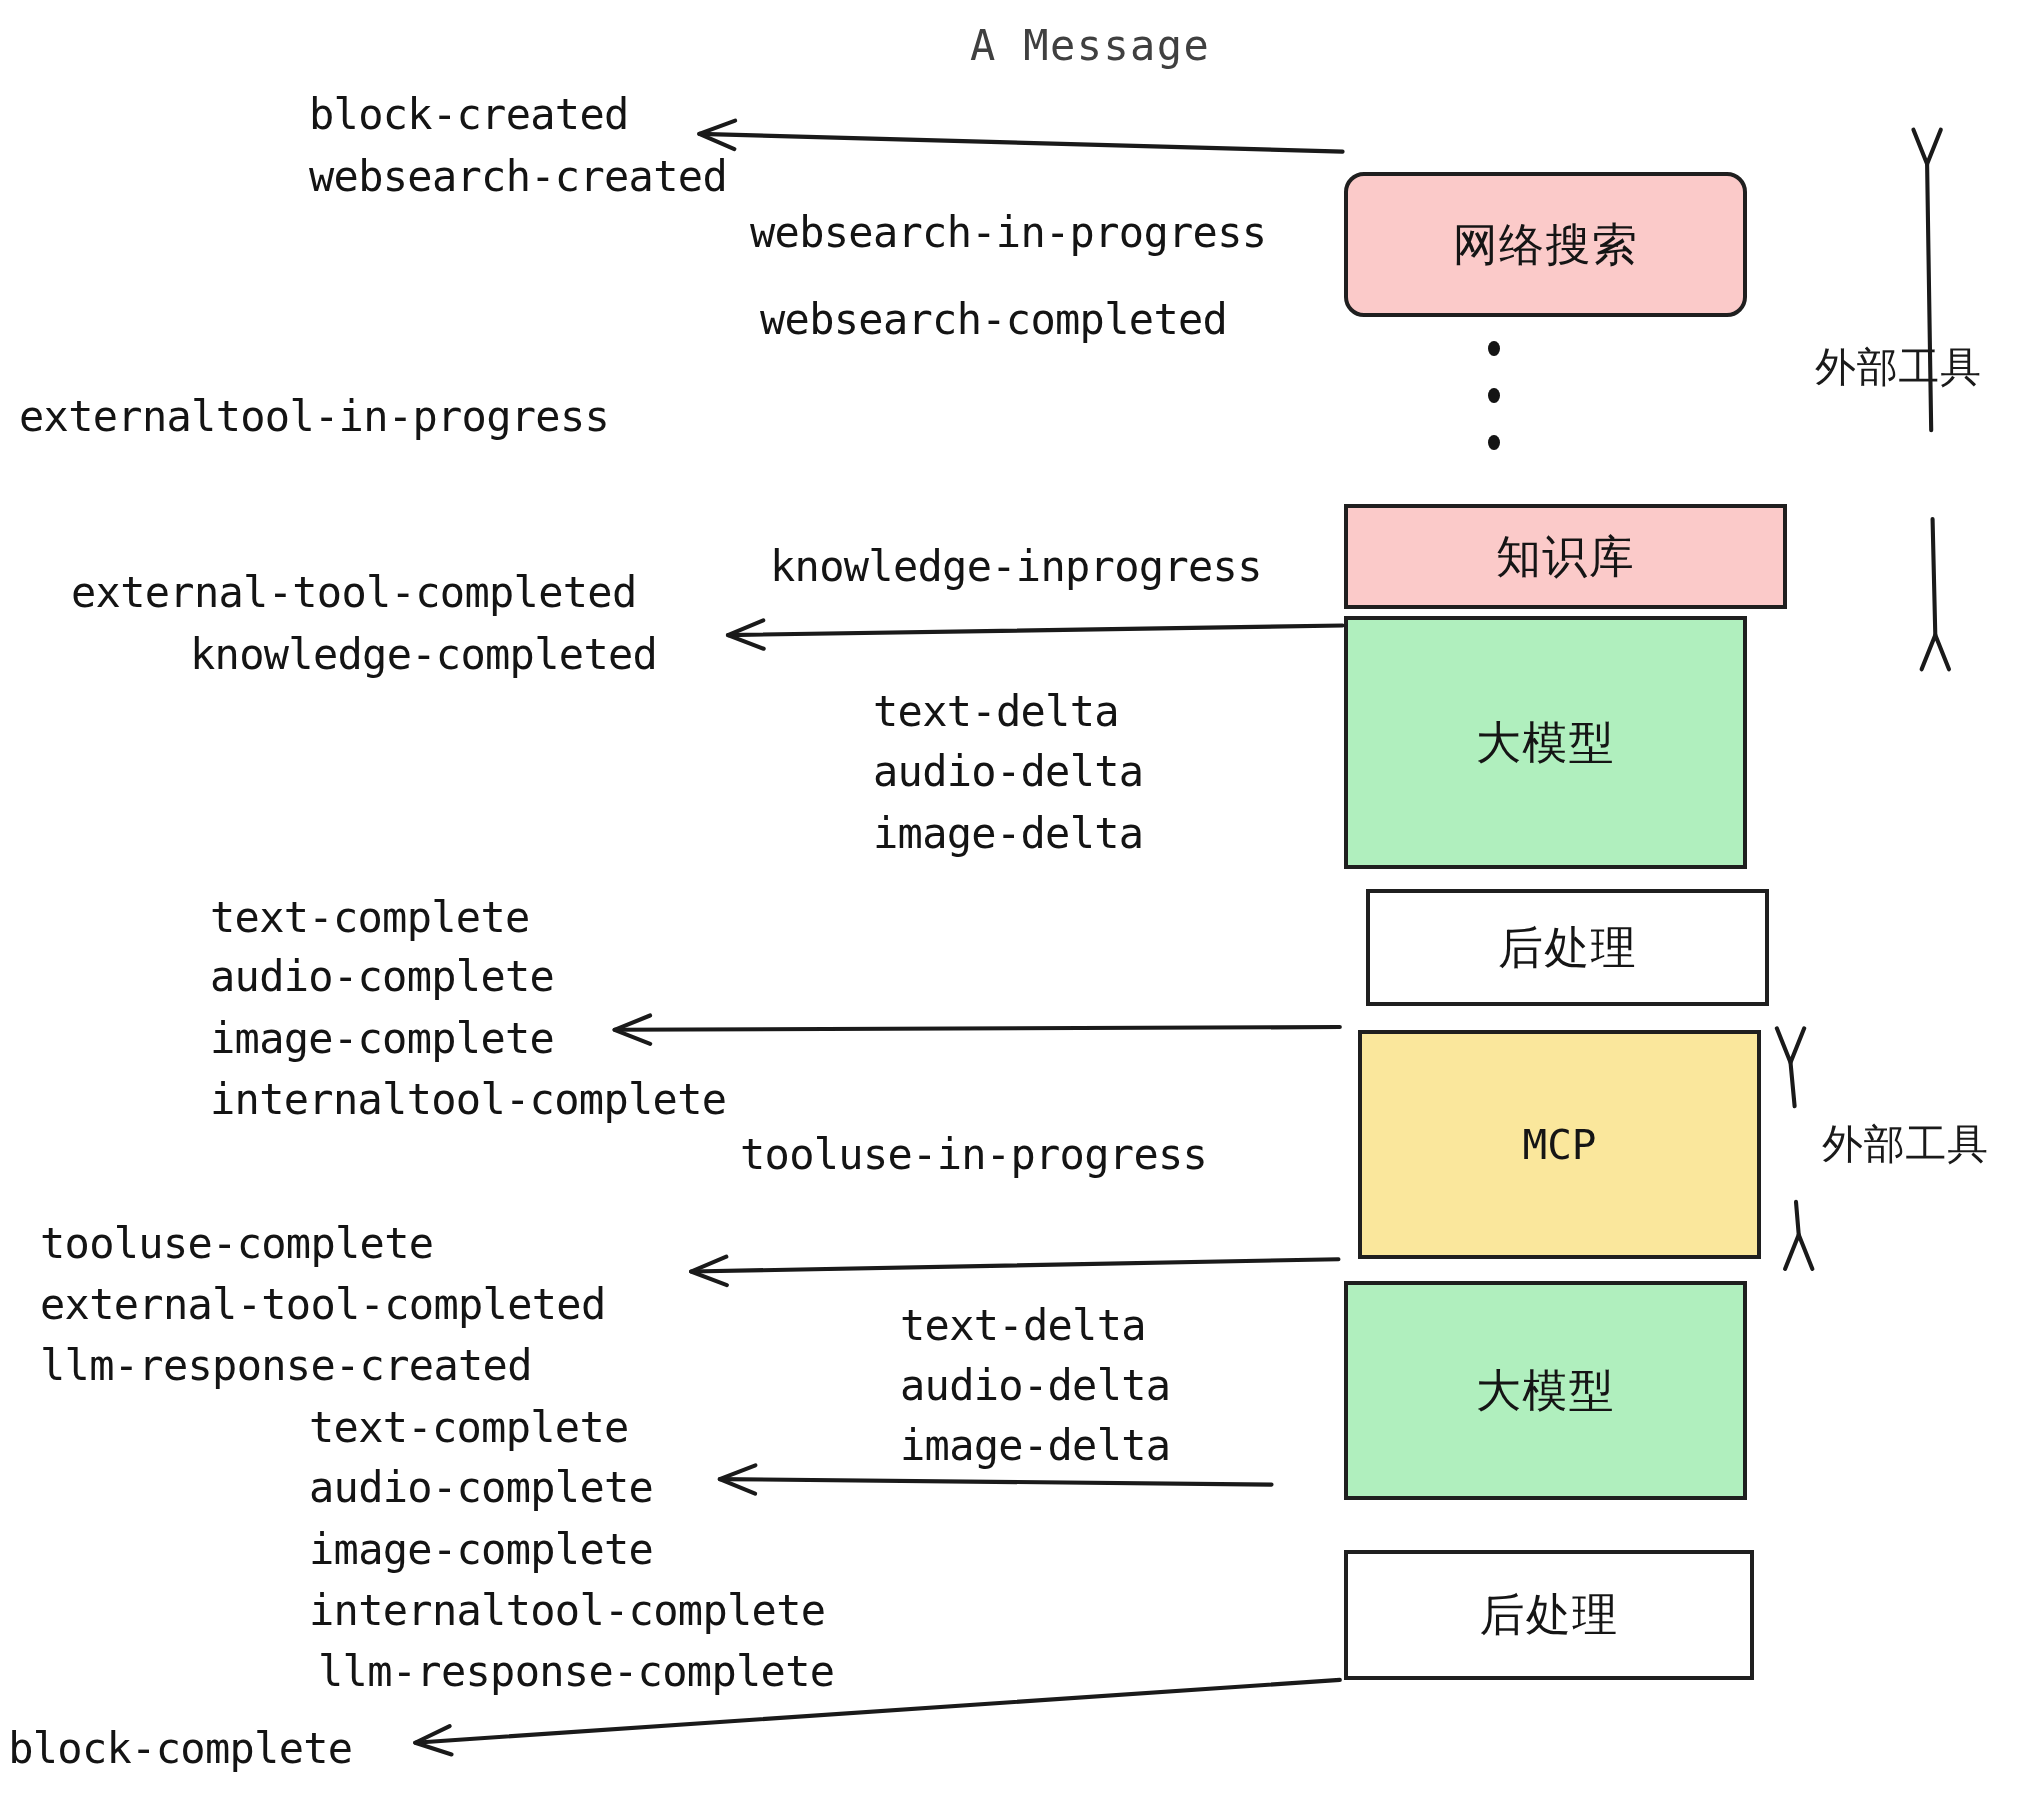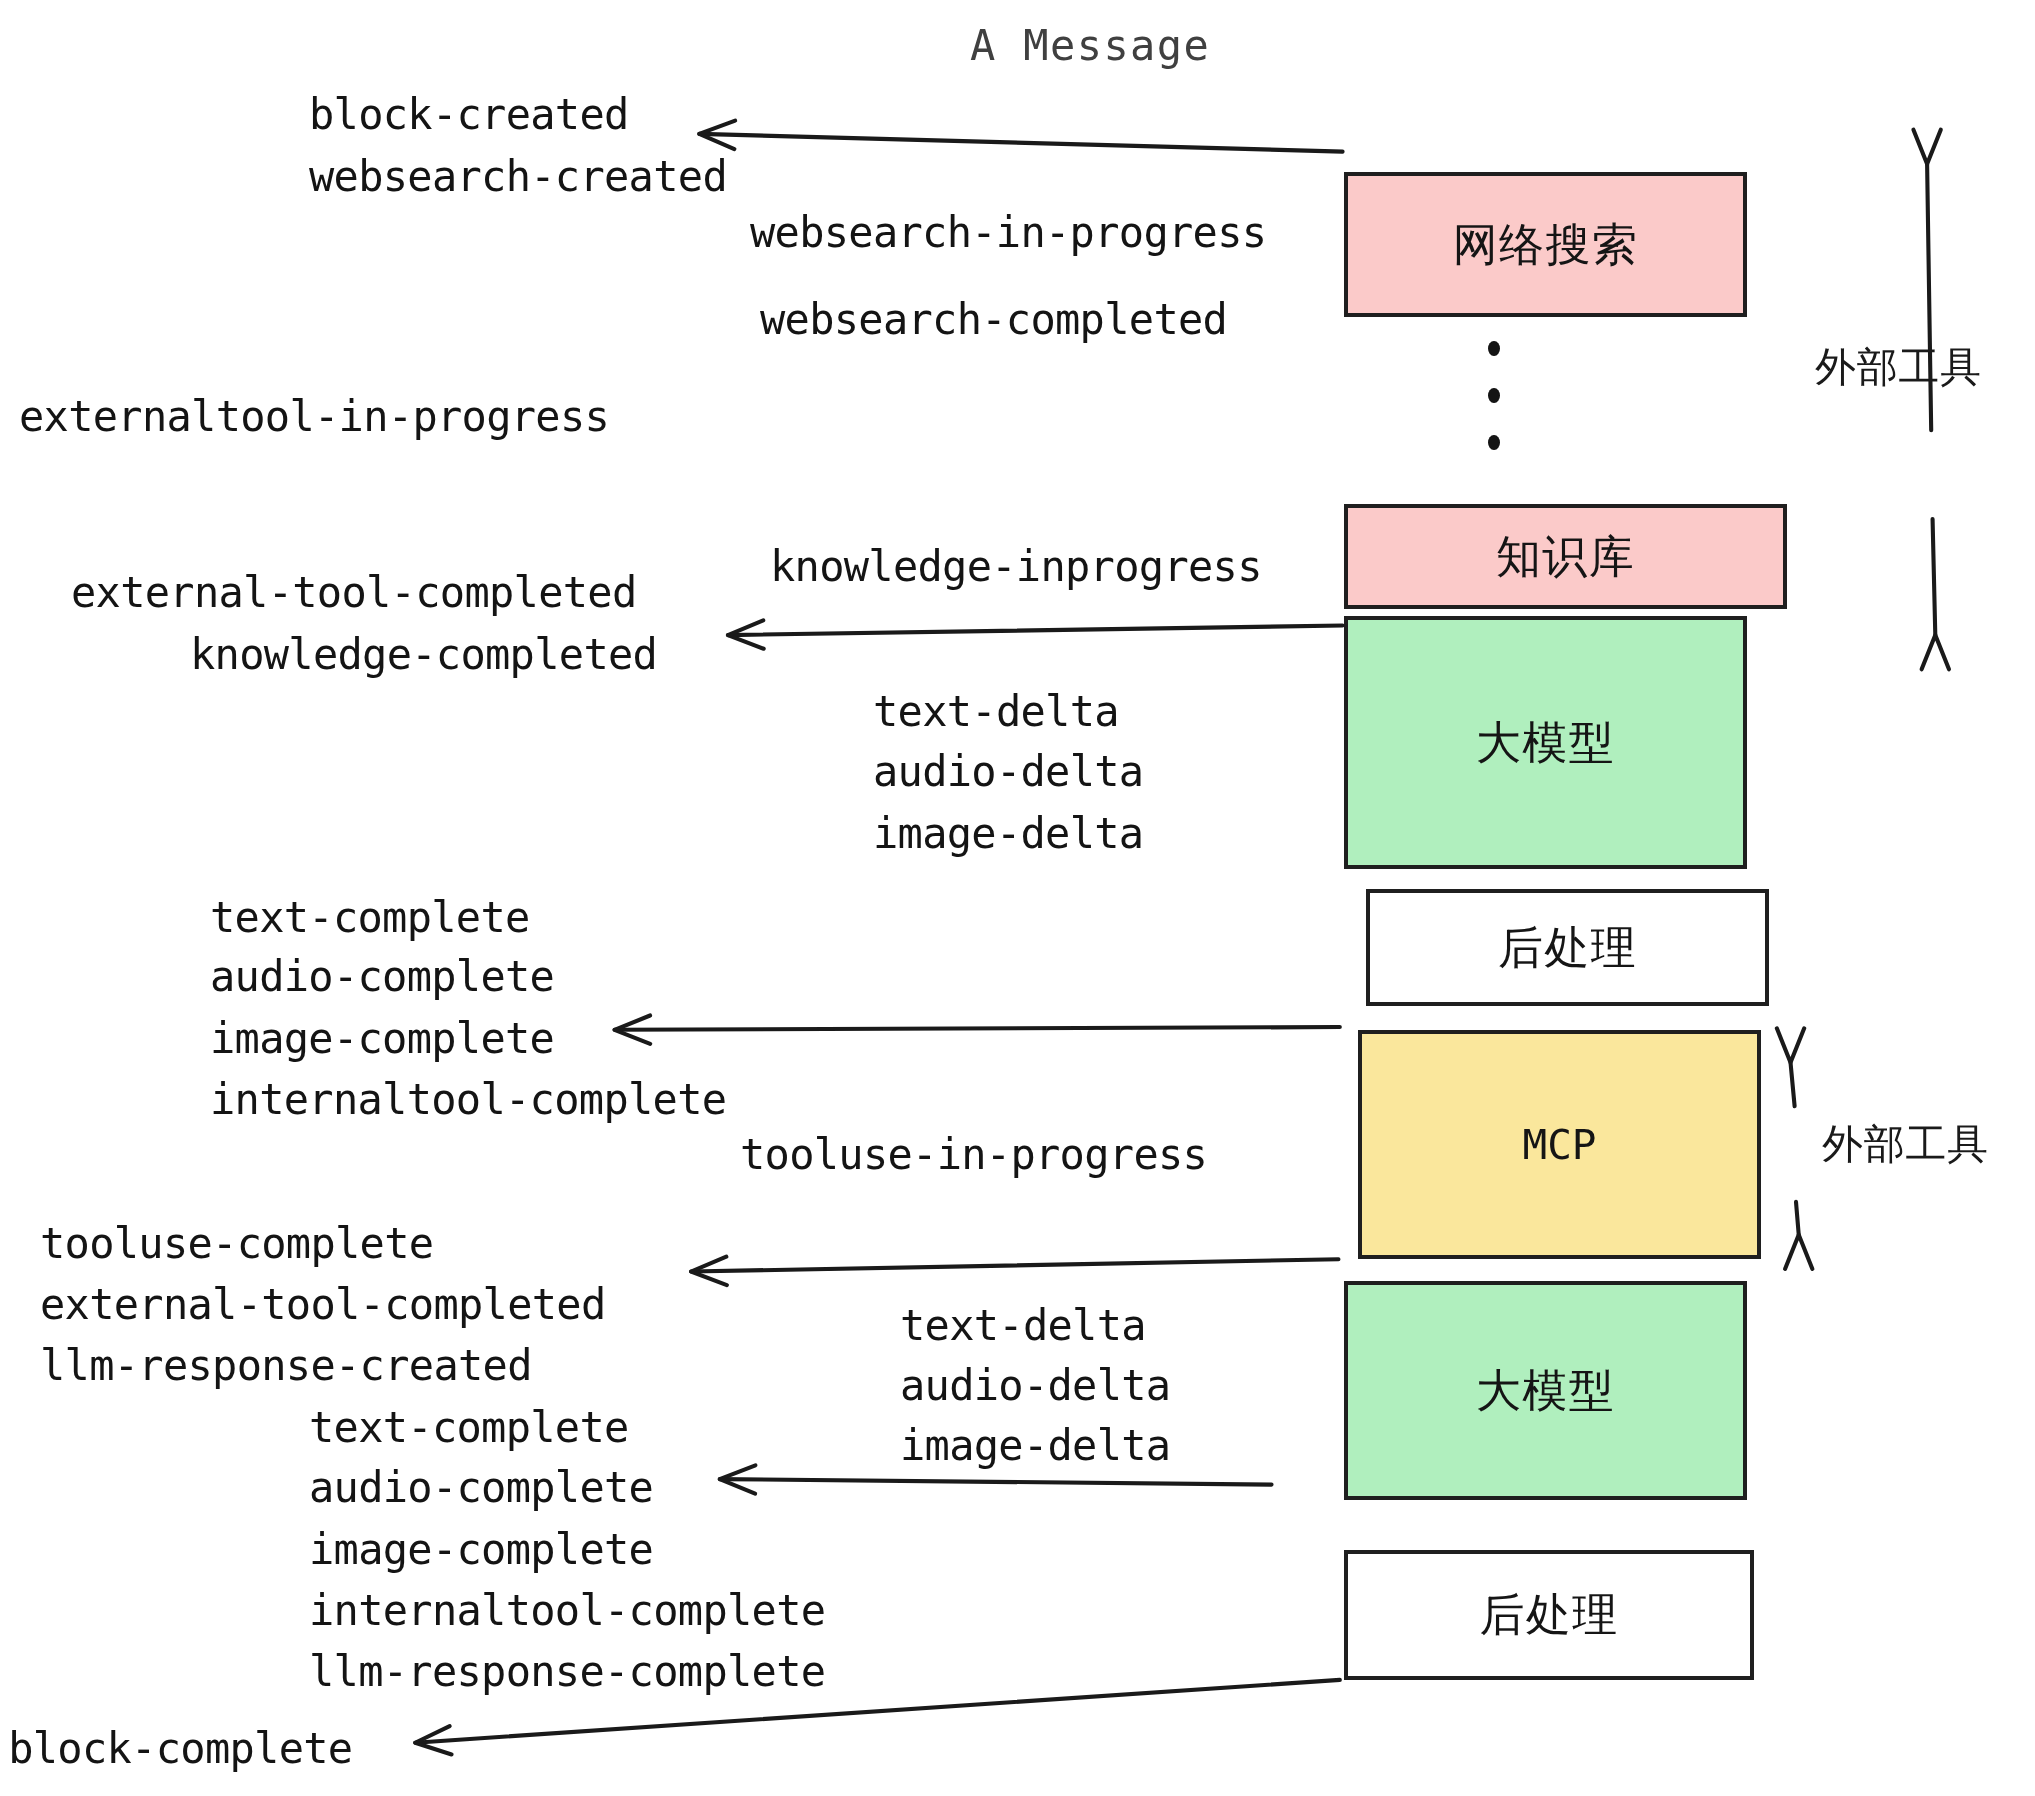--- a/index.html
+++ b/index.html
@@ -93,21 +93,21 @@
   }
 </style>
 </head>
 <body>
 
 <div id="canvas">
 
   <div class="title" id="diagram-title" style="left:970px; top:20.5px;">A Message</div>
 
   <div id="nodes-layer">
-      <div class="node" style="left: 1344px; top: 172px; width: 403px; height: 145px; background: rgb(251, 202, 201); border-color: rgb(31, 31, 31);">
+      <div class="node" style="left: 1344px; top: 172px; width: 403px; height: 145px; background: rgb(251, 202, 201); border-color: rgb(31, 31, 31); border-radius: 20px;">
         <span class="nlabel">网络搜索</span>
       </div>
       <div class="node" style="left: 1344px; top: 504px; width: 443px; height: 105px; background: rgb(251, 202, 201); border-color: rgb(31, 31, 31);">
         <span class="nlabel">知识库</span>
       </div>
       <div class="node" style="left: 1344px; top: 616px; width: 403px; height: 253px; background: rgb(176, 239, 190); border-color: rgb(31, 31, 31);">
         <span class="nlabel">大模型</span>
       </div>
       <div class="node" style="left: 1366px; top: 889px; width: 403px; height: 117px; background: rgb(255, 255, 255); border-color: rgb(31, 31, 31);">
         <span class="nlabel">后处理</span>
@@ -149,21 +149,21 @@
       <div class="evt" style="left: 40px; top: 1223px;">tooluse-complete</div>
       <div class="evt" style="left: 40px; top: 1284px;">external-tool-completed</div>
       <div class="evt" style="left: 40px; top: 1345px;">llm-response-created</div>
       <div class="evt" style="left: 900px; top: 1305px;">text-delta</div>
       <div class="evt" style="left: 900px; top: 1365px;">audio-delta</div>
       <div class="evt" style="left: 900px; top: 1425px;">image-delta</div>
       <div class="evt" style="left: 309px; top: 1407px;">text-complete</div>
       <div class="evt" style="left: 309px; top: 1467px;">audio-complete</div>
       <div class="evt" style="left: 309px; top: 1529px;">image-complete</div>
       <div class="evt" style="left: 309px; top: 1590px;">internaltool-complete</div>
-      <div class="evt" style="left: 309px; top: 1651px;">llm-response-complete</div>
+      <div class="evt" style="left: 318px; top: 1651px;">llm-response-complete</div>
       <div class="evt" style="left: 8.2px; top: 1728px;">block-complete</div>
     </div>
 
   <div id="side-layer">
       <div class="side-label" style="left: 1815px; top: 340px;">外部工具</div>
       <div class="side-label" style="left: 1822px; top: 1117px;">外部工具</div>
     </div>
 
   <svg id="arrows" viewBox="0 0 2980 2630">
     <g id="flow-arrows-group" stroke="#1a1a1a" stroke-width="6" fill="none" stroke-linecap="round" stroke-linejoin="round">

